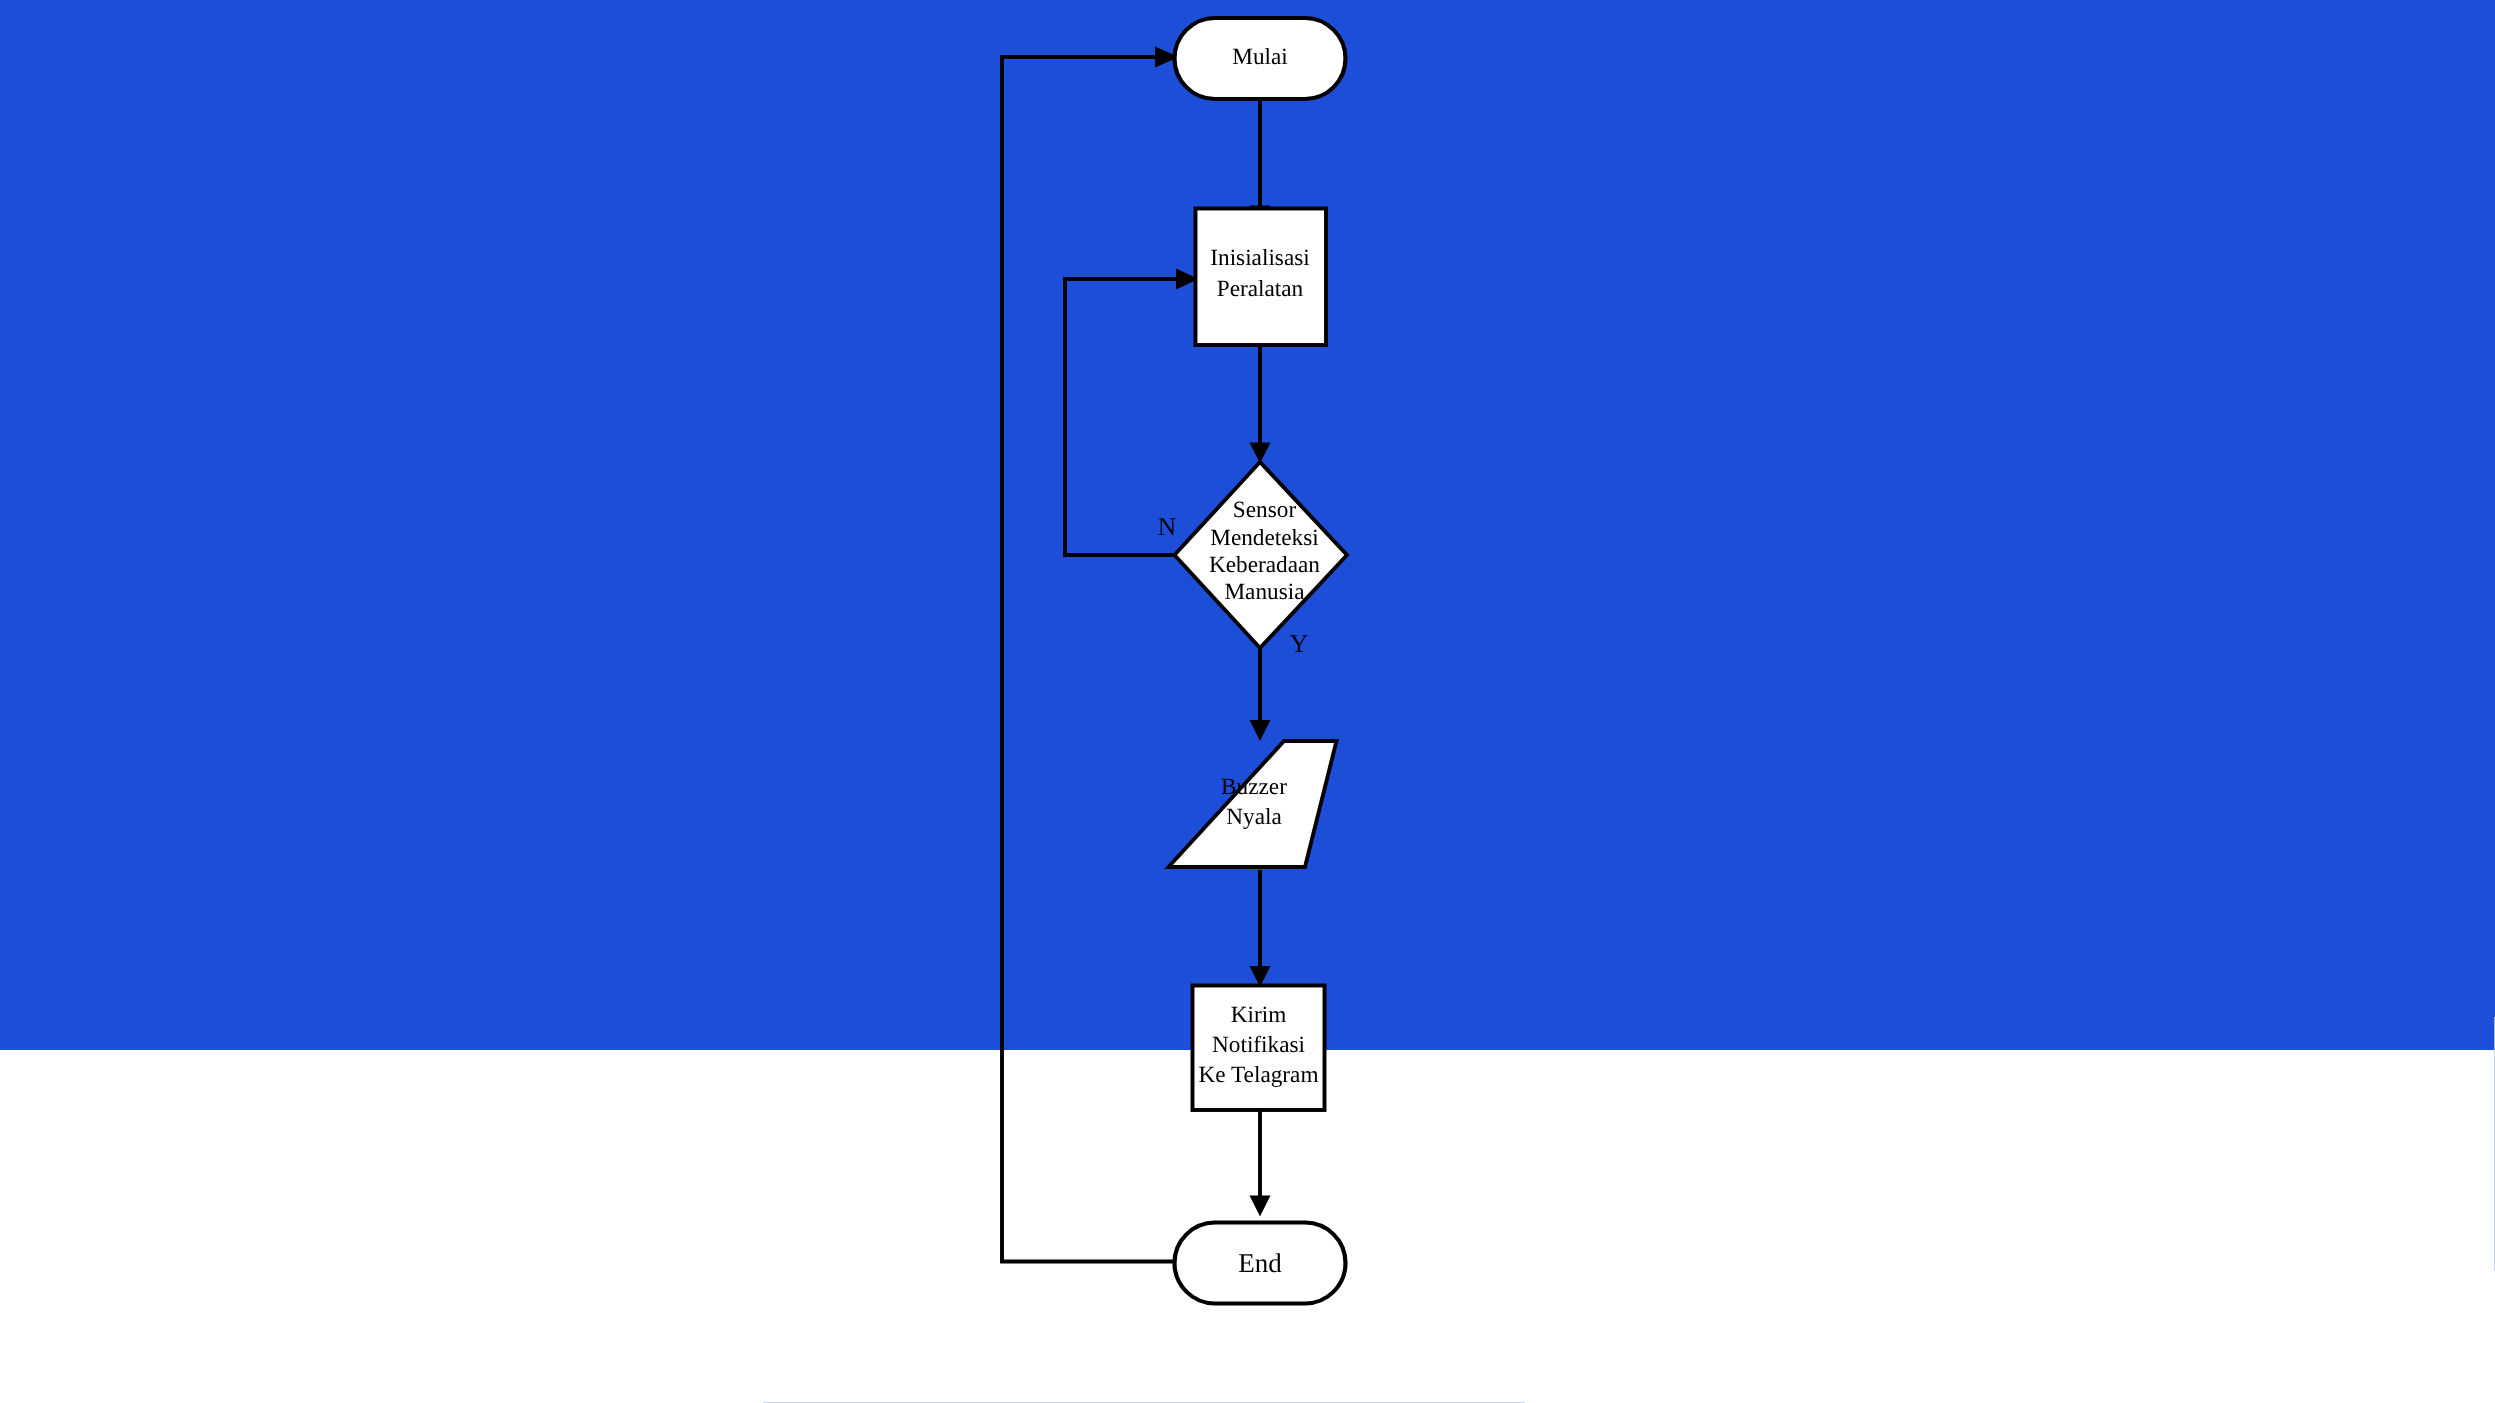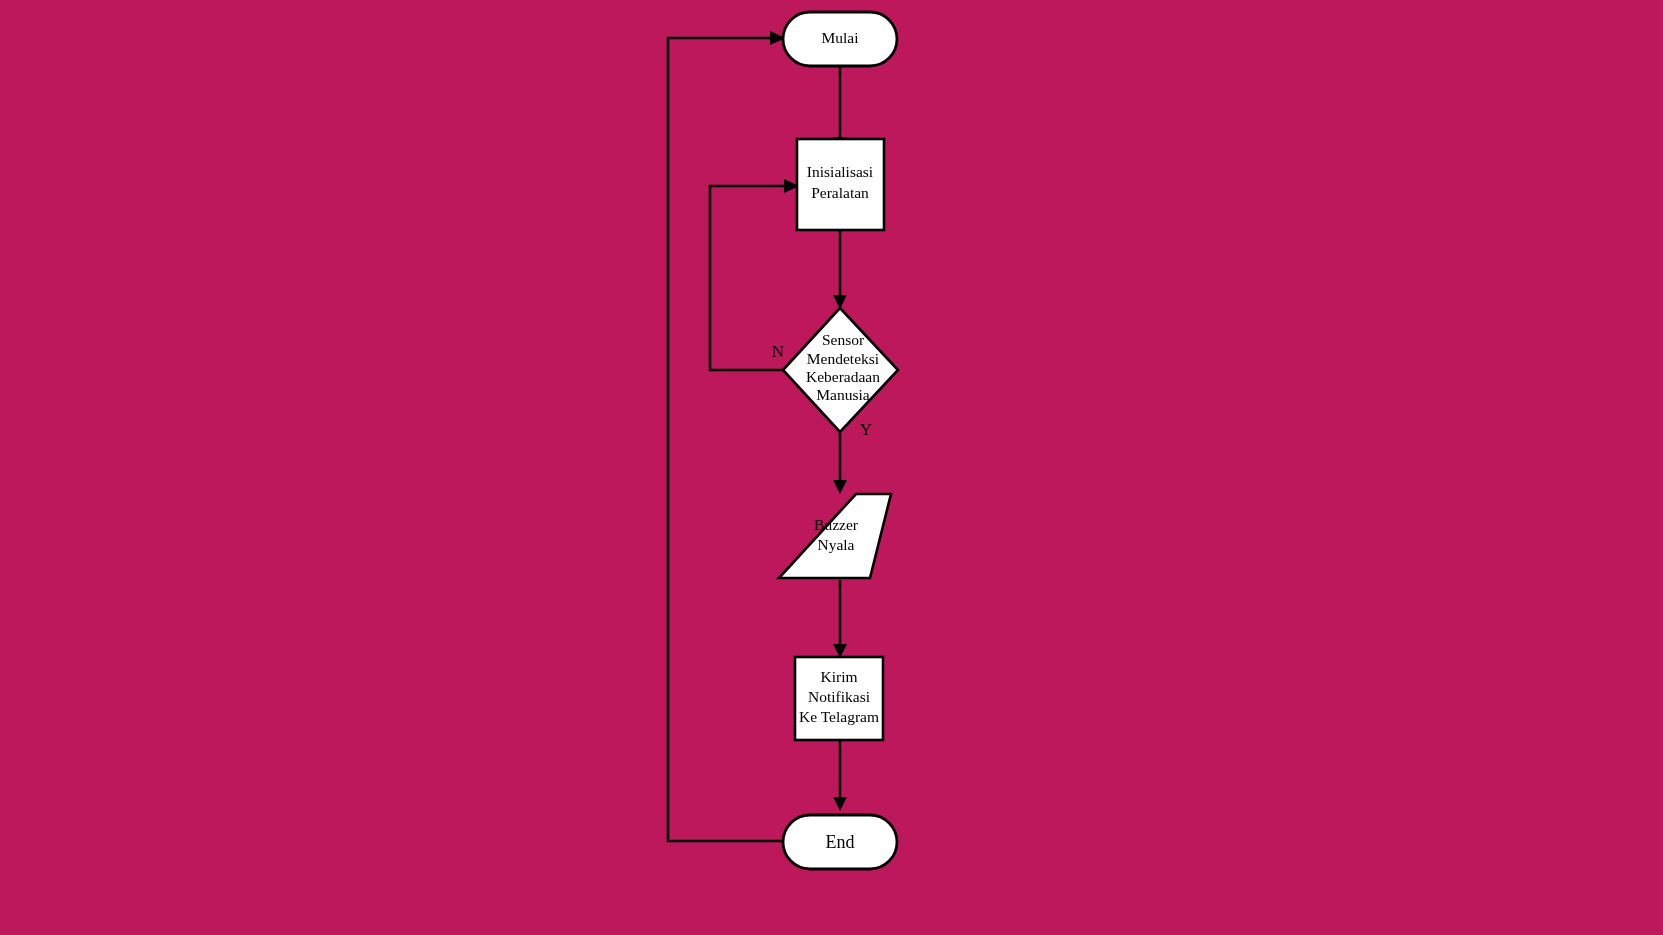--- a/index.html
+++ b/index.html
@@ -9,22 +9,22 @@
   }
   body {
     width: 1663px;
     height: 935px;
     font-family: "Liberation Serif", "DejaVu Serif", serif;
     overflow: hidden;
   }
   #flowchart-canvas {
     position: relative;
     width: 1663px;
-    height: 935px;
-    background: #be185d;
+    height: 700px;
+    background: #1d4ed8;
   }
   svg.diagram {
     display: block;
     width: 1663px;
     height: 935px;
   }
   .node-shape {
     fill: #ffffff;
     stroke: #000000;
     stroke-width: 2.6;

